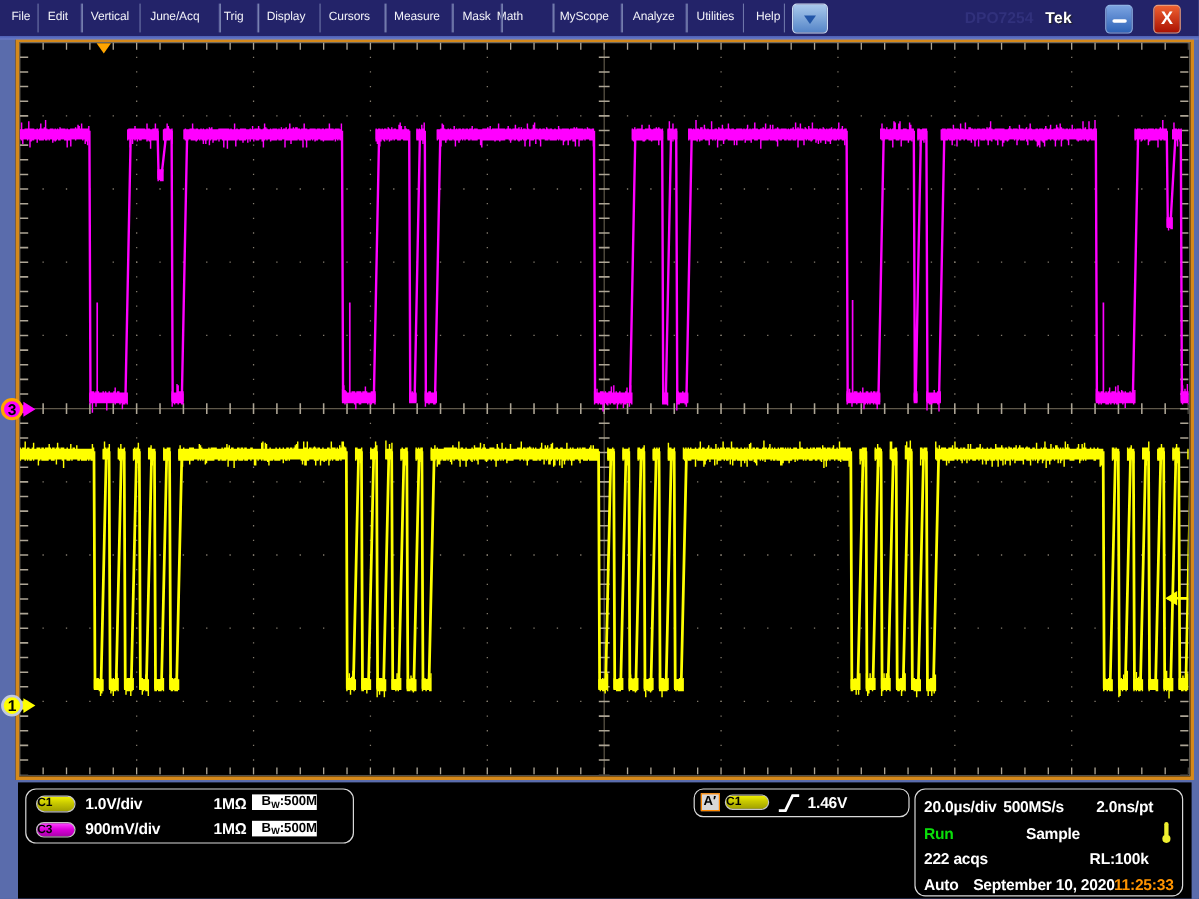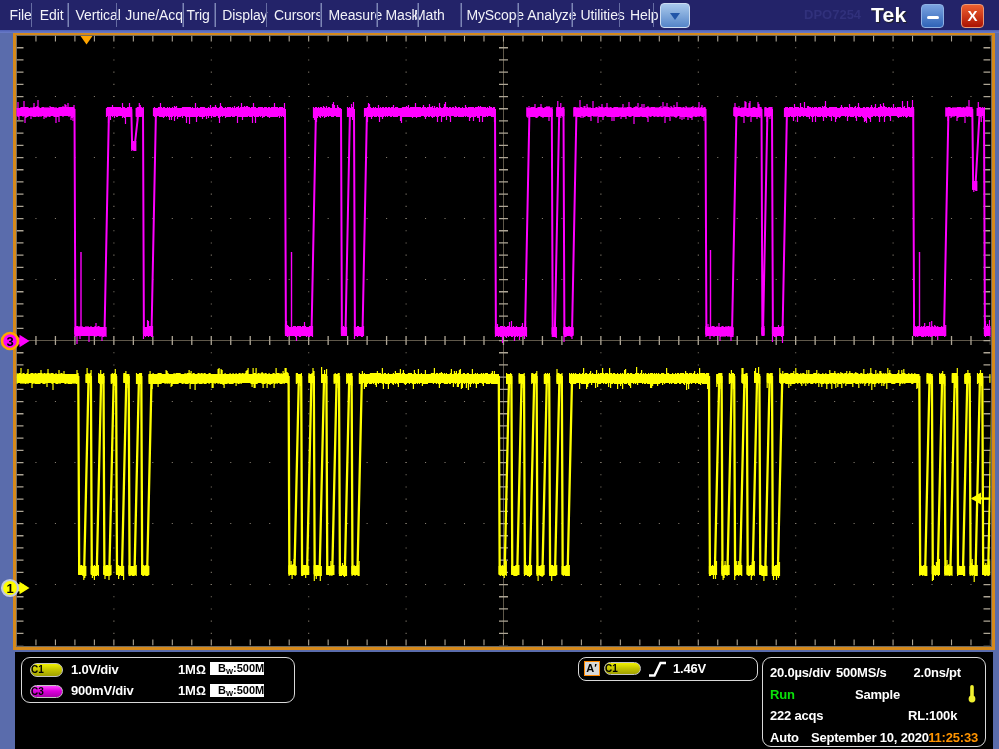--- a/index.html
+++ b/index.html
@@ -1,22 +1,22 @@
 <!DOCTYPE html>
 <html><head><meta charset="utf-8">
 <style>
 *{margin:0;padding:0;box-sizing:border-box}
 html,body{width:999px;height:749px;overflow:hidden;background:#5a6cac;font-family:"Liberation Sans",sans-serif}
 #root{position:relative;width:999px;height:749px;background:#5a6cac}
 #menubar{position:absolute;left:0;top:0;width:999px;height:30px;background:#232369;z-index:5}
 #bevel{position:absolute;left:0;top:30px;width:999px;height:2.5px;background:linear-gradient(#4d5fb5,#6b7cc8);z-index:5}
-.mi{position:absolute;top:0;line-height:30px;font-size:14px;color:#f2f2f8;letter-spacing:-0.1px}
+.mi{position:absolute;top:0;line-height:30px;font-size:10px;color:#f2f2f8;letter-spacing:-0.1px}
 .sep{position:absolute;top:3px;width:1.5px;height:24px;background:linear-gradient(90deg,#3a3a80,#93a0c6)}
 #dpo{position:absolute;left:804px;top:0;line-height:30px;font-size:13px;font-weight:bold;color:#31317c}
-#tek{position:absolute;left:871px;top:0;line-height:29px;font-size:21px;font-weight:bold;color:#fff;letter-spacing:0.3px;text-shadow:1px 1px 1px #222}
+#tek{position:absolute;left:871px;top:0;line-height:29px;font-size:13px;font-weight:bold;color:#fff;letter-spacing:0.3px;text-shadow:1px 1px 1px #222}
 #ddbtn{position:absolute;left:660px;top:3px;width:30px;height:25px;border-radius:4px;border:1px solid #cdddf2;background:linear-gradient(#a9c9ec,#5585c8)}
 #ddbtn:after{content:"";position:absolute;left:9px;top:9px;border-left:5.5px solid transparent;border-right:5.5px solid transparent;border-top:7px solid #2256a8}
 #minbtn{position:absolute;left:920.7px;top:3.5px;width:23px;height:24px;border-radius:4px;border:1px solid #8fb2e4;background:linear-gradient(#7ba3e0,#2f64b8)}
 #minbtn:after{content:"";position:absolute;left:5px;top:11px;width:12px;height:3.5px;border-radius:2px;background:#fff}
 #clsbtn{position:absolute;left:961px;top:3.5px;width:23px;height:24px;border-radius:4px;border:1px solid #e89a7a;background:linear-gradient(#ee6030,#ab1202);color:#fff;font-size:15px;font-weight:bold;text-align:center;line-height:22px}
 #frame{position:absolute;left:12.5px;top:31.8px;width:982.5px;height:618.5px;background:#000;border:3.8px solid #d5891b;box-shadow:inset 0 0 0 1px #6f6a60}
 #botarea{position:absolute;left:15px;top:652px;width:978px;height:97px;background:#000}
 svg#scope{position:absolute;left:0;top:0;z-index:3}
 svg text{font-family:"Liberation Sans",sans-serif}
 .panel{position:absolute;background:#000;border:1.5px solid #d9d9d9;z-index:4}

